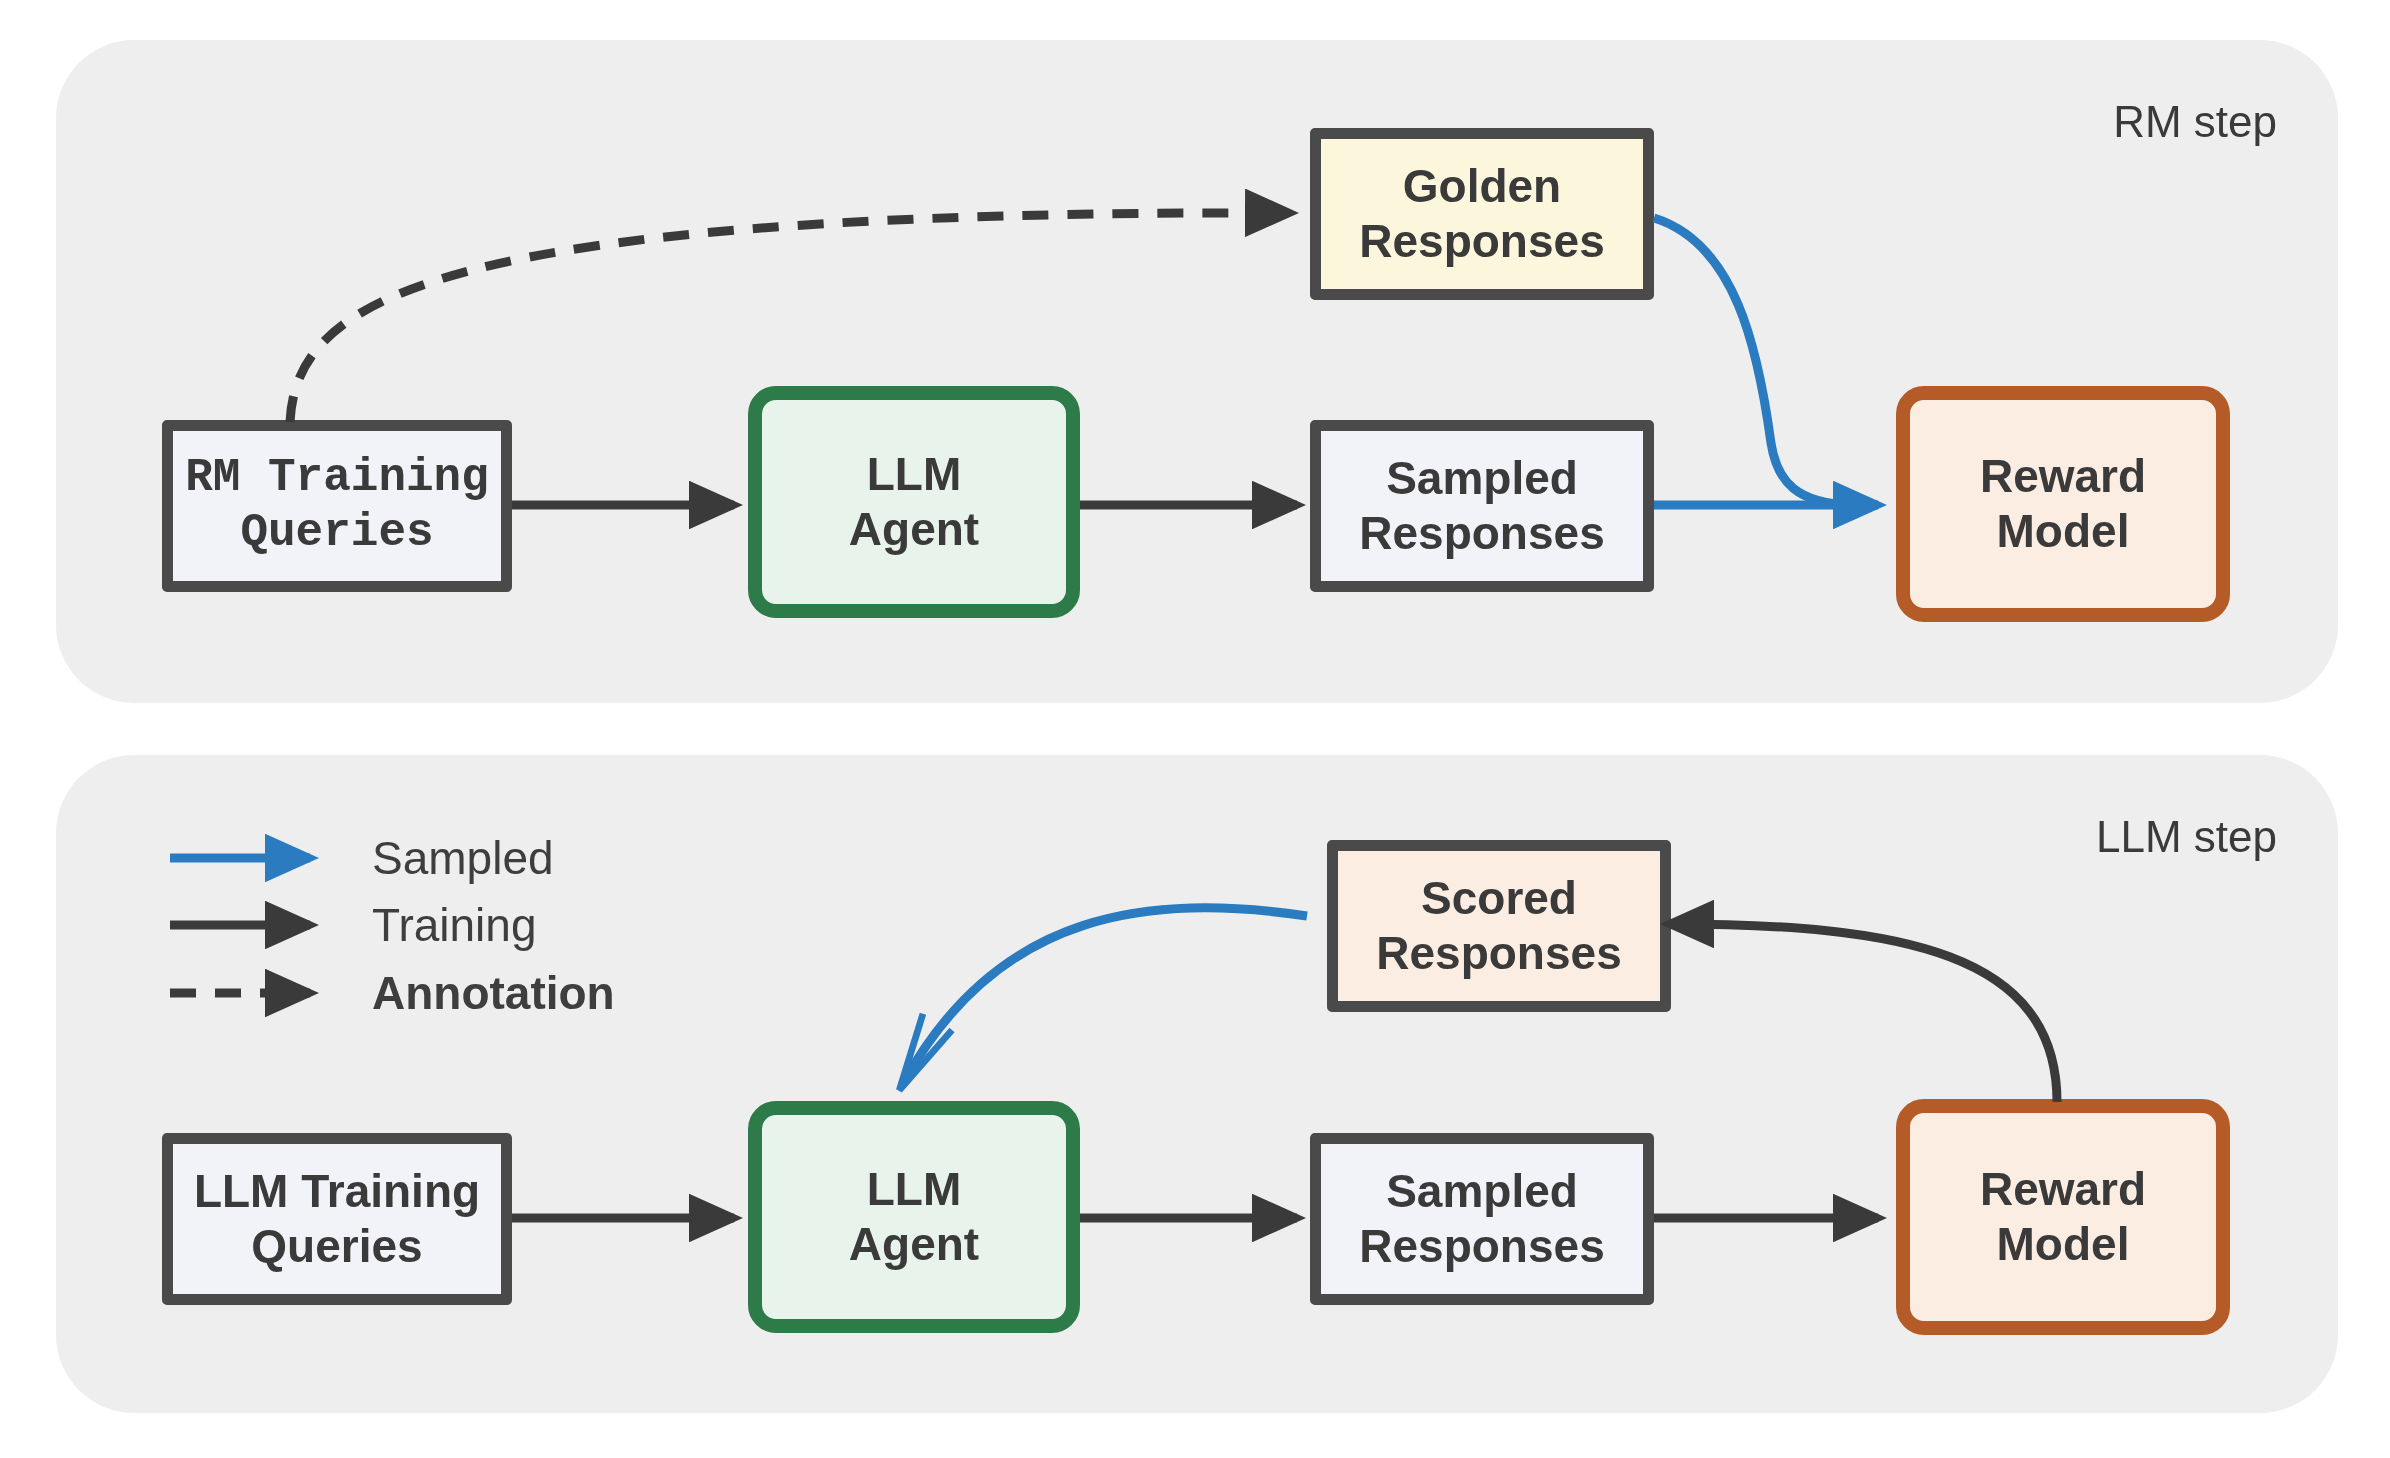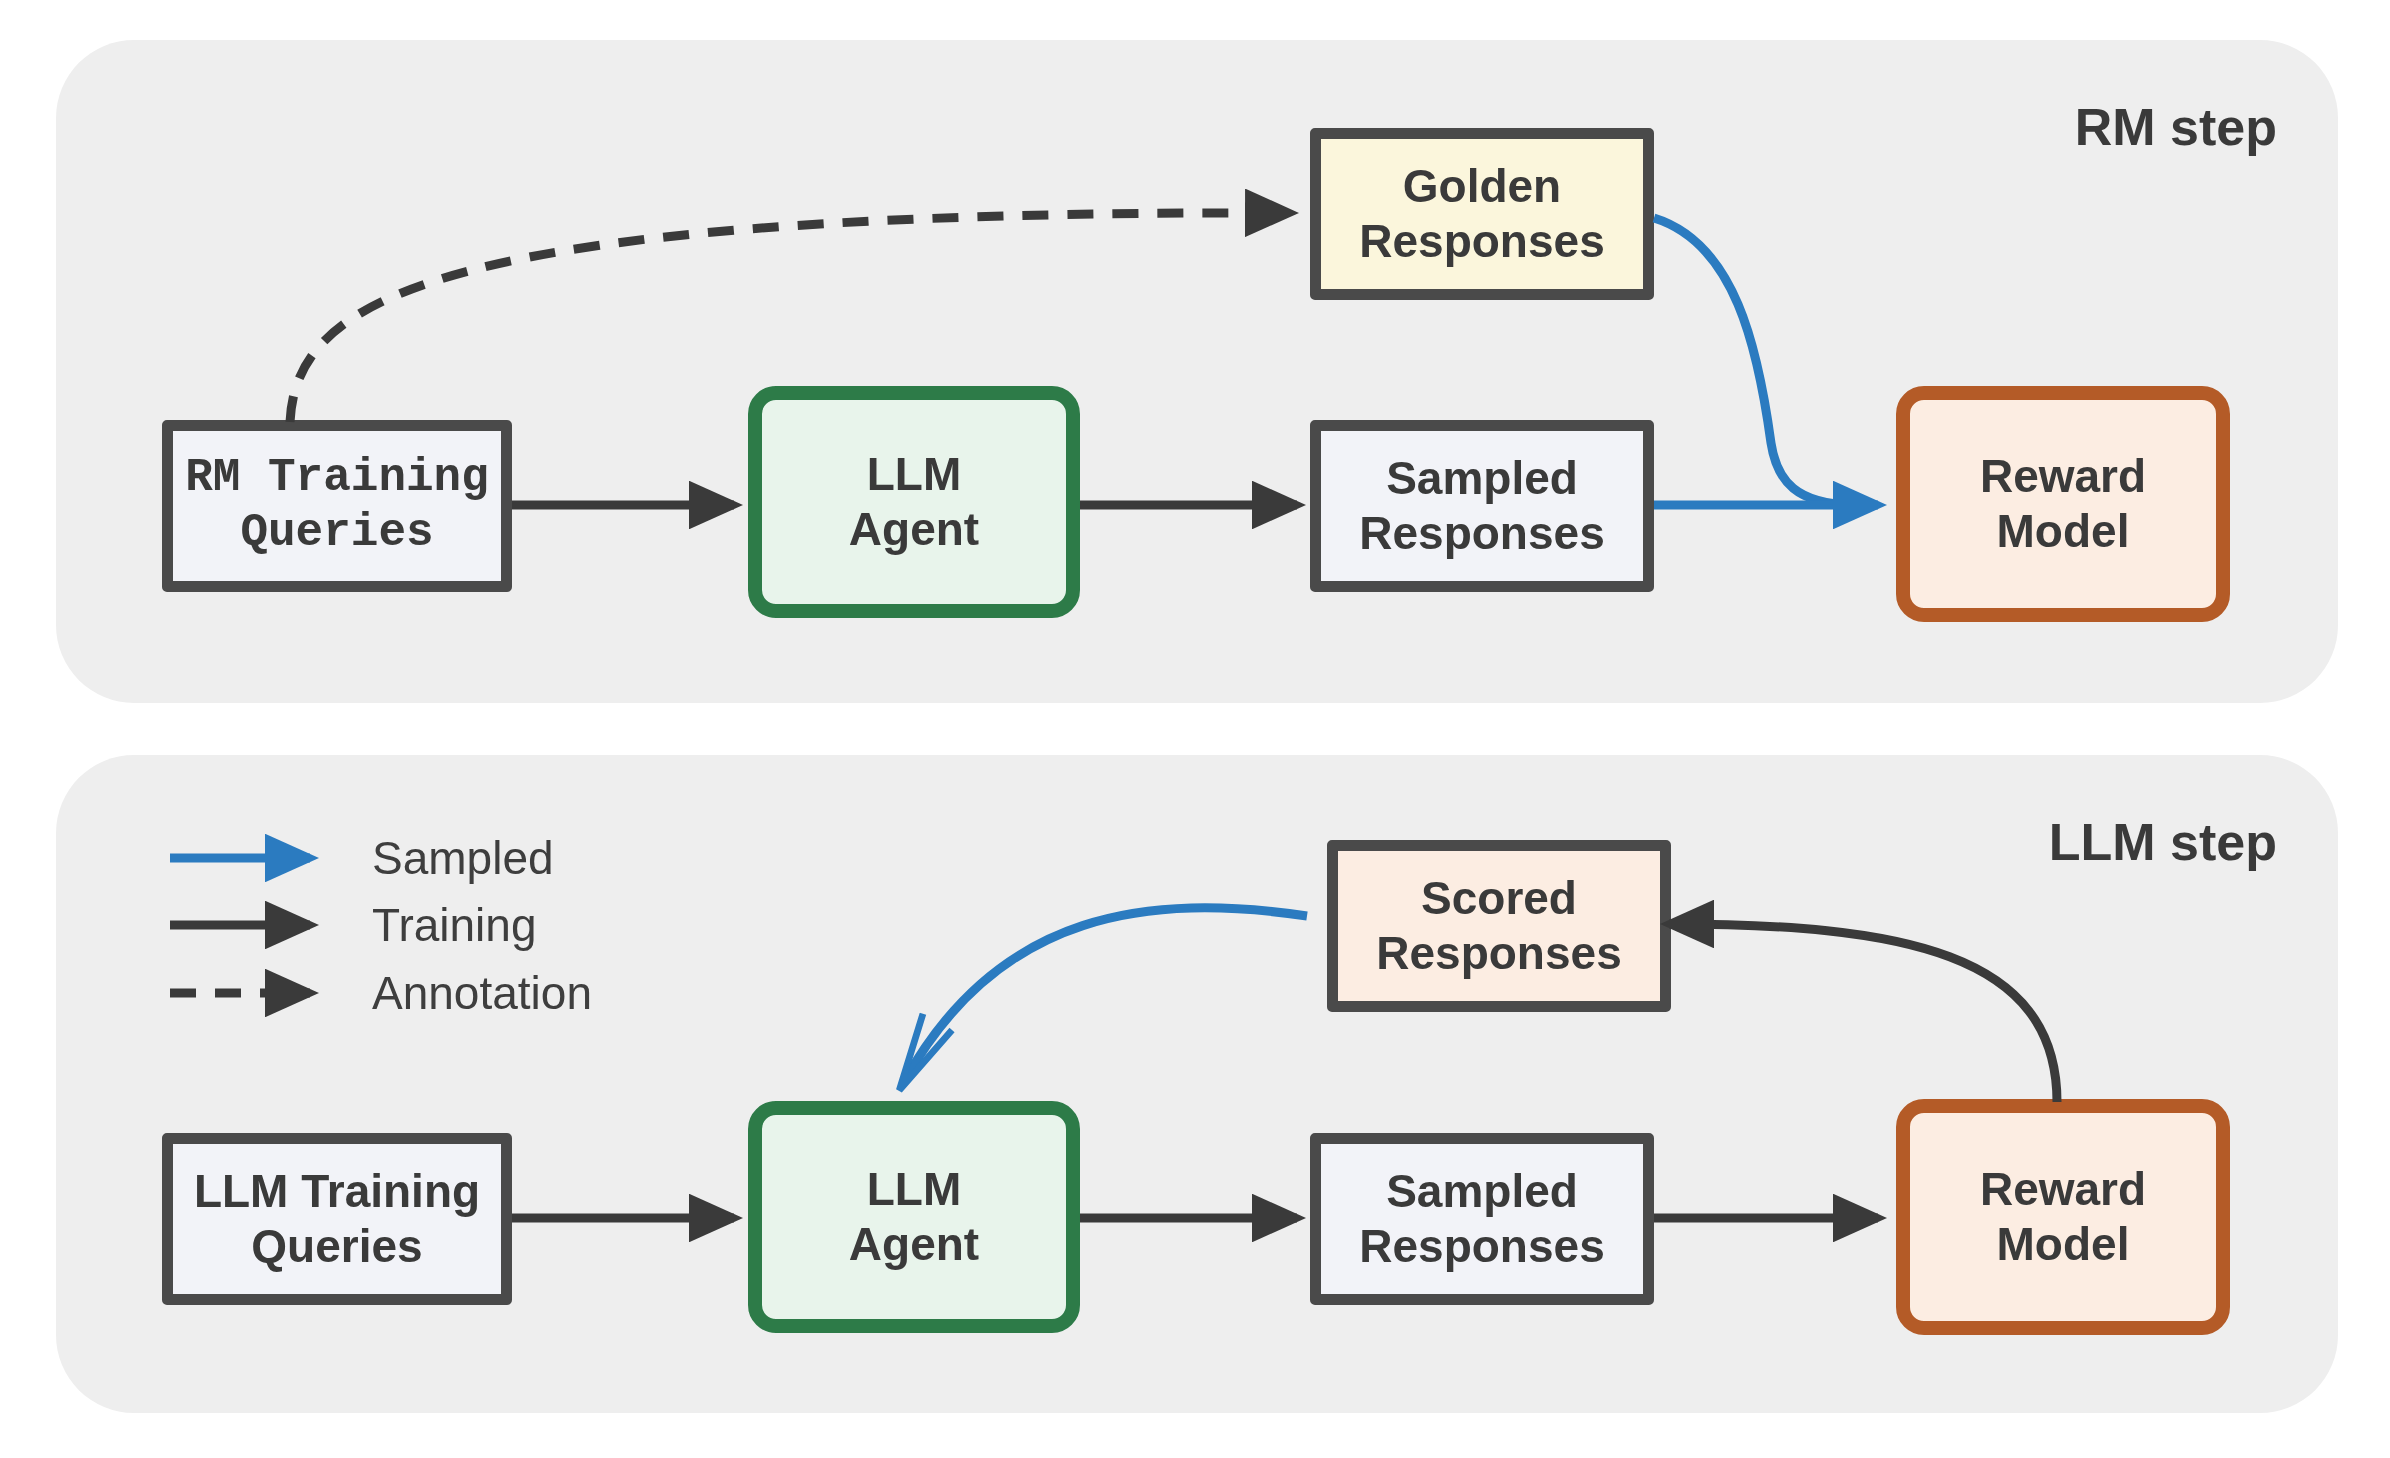--- a/index.html
+++ b/index.html
@@ -31,22 +31,22 @@
   .panel {
     position: absolute;
     background: var(--panel-bg, #eee);
     border-radius: 78px;
     z-index: 1;
   }
   #panel-rm  { left: 56px; top: 40px;  width: 2282px; height: 663px; }
   #panel-llm { left: 56px; top: 755px; width: 2282px; height: 658px; }
   .panel-title {
     position: absolute;
-    font-size: 52px;
-    font-weight: 700;
+    font-size: 44px;
+    font-weight: 400;
     color: var(--text, #3a3a3a);
     z-index: 2;
     white-space: nowrap;
   }
   #rm-step-title  { right: 113px; top: 97px;  }
   #llm-step-title { right: 113px; top: 812px; }
   .node {
     position: absolute;
     display: flex;
     align-items: center;
@@ -100,21 +100,21 @@
     left: 372px;
     font-size: 46px;
     font-weight: 400;
     color: #3e3e3e;
     line-height: 52px;
     z-index: 2;
     white-space: nowrap;
   }
   #legend-label-training   { top: 832px; }
   #legend-label-inference  { top: 899px; }
-  #legend-label-annotation { top: 967px; }
+  #legend-label-annotation { top: 967px; font-weight: bold; }
 </style>
 </head>
 <body>
 
 <div class="canvas">
 
   <section class="panel" id="panel-rm"></section>
   <section class="panel" id="panel-llm"></section>
 
   <div class="panel-title" id="rm-step-title">RM step</div>

